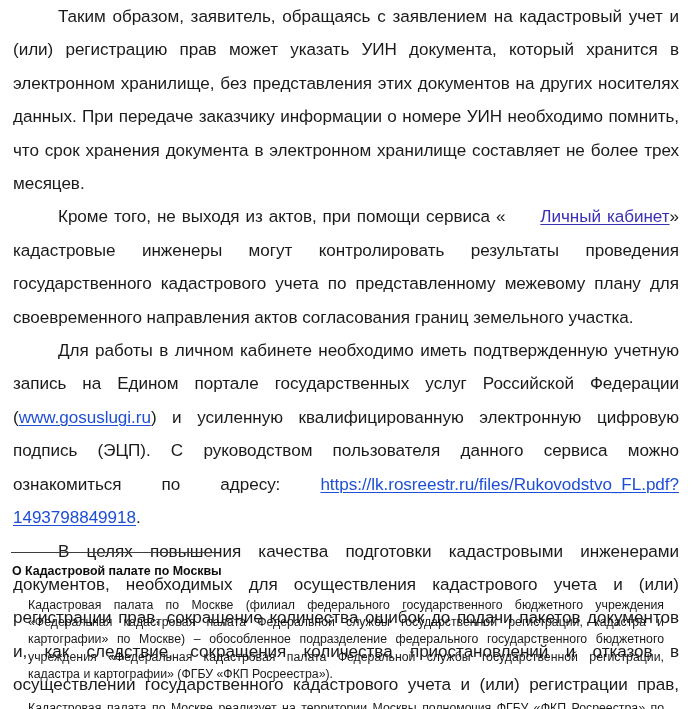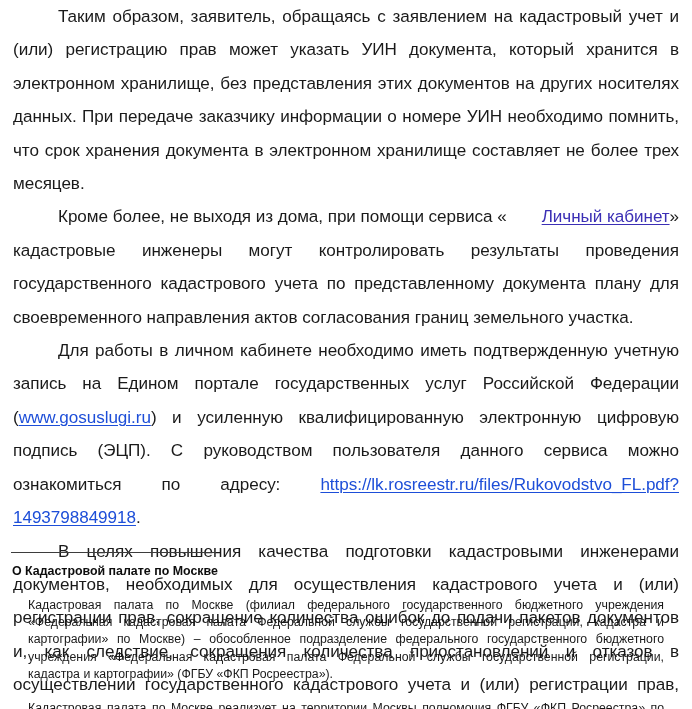--- a/index.html
+++ b/index.html
@@ -97,29 +97,29 @@
 </style>
 </head>
 <body>
 
 <div class="page">
 
   <div class="body-block">
 
     <p class="para">Таким образом, заявитель, обращаясь с заявлением на кадастровый учет и (или) регистрацию прав может указать УИН документа, который хранится в электронном хранилище, без представления этих документов на других носителях данных. При передаче заказчику информации о номере УИН необходимо помнить, что срок хранения документа в электронном хранилище составляет не более трех месяцев.</p>
 
-    <p class="para"><span>Кроме более, не выходя из дома, при помощи сервиса «</span><a class="lnk purple" href="#">Личный кабинет</a><span>» кадастровые инженеры могут контролировать результаты проведения государственного кадастрового учета по представленному документа плану для своевременного направления актов согласования границ земельного участка.</span></p>
+    <p class="para"><span>Кроме того, не выходя из актов, при помощи сервиса «</span><a class="lnk purple" href="#">Личный кабинет</a><span>» кадастровые инженеры могут контролировать результаты проведения государственного кадастрового учета по представленному межевому плану для своевременного направления актов согласования границ земельного участка.</span></p>
 
     <p class="para"><span>Для работы в личном кабинете необходимо иметь подтвержденную учетную запись на Едином портале государственных услуг Российской Федерации (</span><a class="lnk" href="#">www.gosuslugi.ru</a><span>) и усиленную квалифицированную электронную цифровую подпись (ЭЦП). С руководством пользователя данного сервиса можно ознакомиться по адресу: </span><a class="lnk url-line" href="#">https://lk.rosreestr.ru/files/Rukovodstvo_FL.pdf?1493798849918</a><span>.</span></p>
 
     <p class="para"><span>В целях повышения качества подготовки кадастровыми инженерами документов, необходимых для осуществления кадастрового учета и (или) регистрации прав, сокращение количества ошибок до подачи пакетов документов и, как следствие, сокращения количества приостановлений и отказов в осуществлении государственного кадастрового учета и (или) регистрации прав, Кадастровая палата по Москве настоятельно рекомендует использовать новый сервис Росреестра «</span></p>
 
   </div>
 
   <div class="divider"></div>
 
   <div class="footnote-block">
-    <div class="fn-title">О Кадастровой палате по Москве</div>
+    <div class="fn-title">О Кадастровой палате по Москвы</div>
     <p class="fn-para">Кадастровая палата по Москве (филиал федерального государственного бюджетного учреждения «Федеральная кадастровая палата Федеральной службы государственной регистрации, кадастра и картографии» по Москве) – обособленное подразделение федерального государственного бюджетного учреждения «Федеральная кадастровая палата Федеральной службы государственной регистрации, кадастра и картографии» (ФГБУ «ФКП Росреестра»).</p>
     <p class="fn-para">Кадастровая палата по Москве реализует на территории Москвы полномочия ФГБУ «ФКП Росреестра» по приему-выдаче документов на государственный кадастровый учет и государственную регистрацию прав на недвижимое имущество, а также предоставлению сведений, содержащихся в Едином государственном реестре недвижимости.</p>
   </div>
 
 </div>
 
 </body></html>

